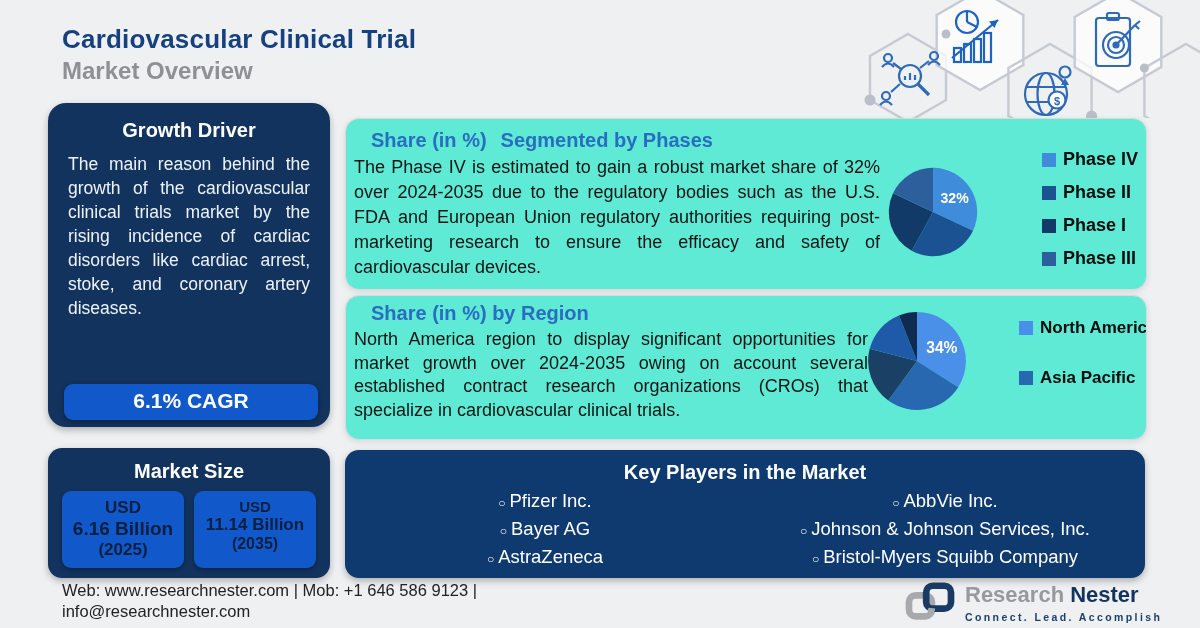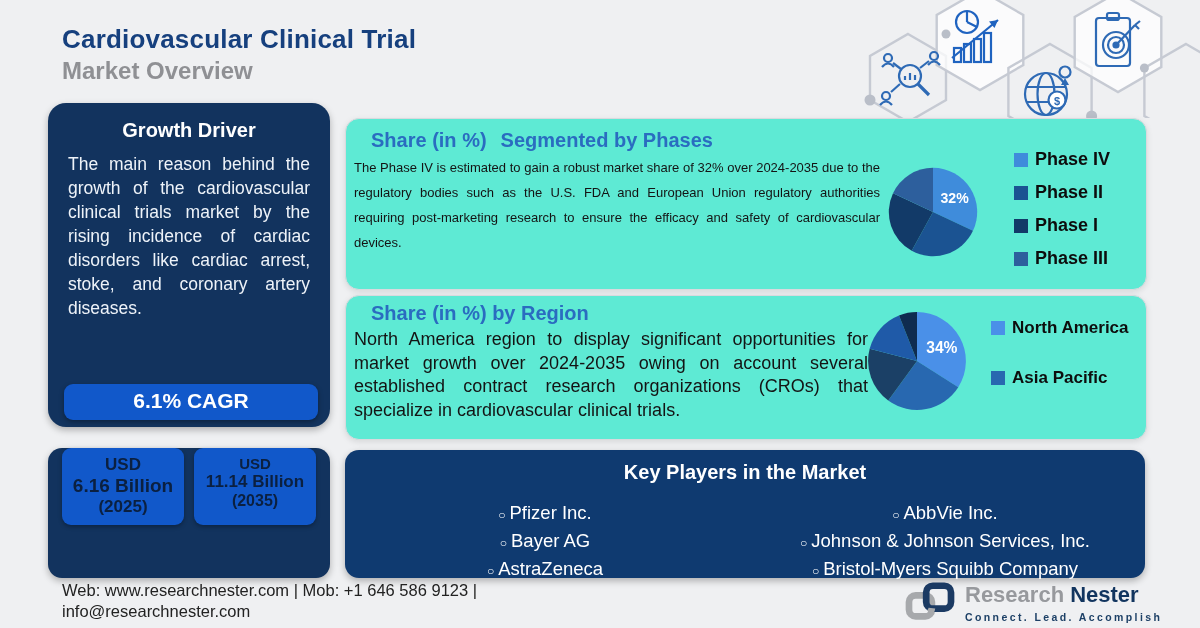--- a/index.html
+++ b/index.html
@@ -26,31 +26,31 @@
   .cagr .p{font-size:17px;font-weight:bold;color:#fff;}
 
   
   .card{position:absolute;background:#5eead4;border:1px solid #d9dade;border-radius:14px;
         box-shadow:0 2px 6px rgba(0,0,0,.10);overflow:hidden;}
   #card-phases{left:345px;top:118px;width:800px;height:170px;}
   #card-region{left:345px;top:295px;width:800px;height:143px;}
   .card-head{color:#2a6cc0;font-weight:bold;font-size:20px;padding:10px 0 0 25px;}
   #card-region .card-head{padding-top:6px;}
   .head-gap{display:inline-block;width:14px;}
-  .card-body{padding:3px 6px 0 8px;font-size:13px;line-height:25px;color:#141414;
+  .card-body{padding:3px 6px 0 8px;font-size:18px;line-height:25px;color:#141414;
              text-align:justify;width:540px;box-sizing:border-box;}
   #card-region .card-body{font-size:18px;line-height:23.5px;width:528px;}
 
   .pie{position:absolute;}
   #pie-phases{left:540px;top:46px;width:94px;height:94px;}
   #pie-region{left:519px;top:13px;width:104px;height:104px;}
   .pie-label{fill:#ffffff;font-weight:bold;font-size:15px;font-family:"Liberation Sans",sans-serif;
              text-anchor:middle;}
 
-  .legend{position:absolute;}
+  .legend{position:absolute;margin-left:28px;}
   #legend-phases{left:668px;top:30px;}
   #legend-region{left:645px;top:22px;}
   .legend-row{display:flex;align-items:center;margin-bottom:12px;}
   #legend-region .legend-row{margin-bottom:30px;}
   .swatch{width:14px;height:14px;display:inline-block;margin-right:7px;flex:none;}
   .legend-text{font-size:18px;font-weight:bold;color:#0d0d0d;white-space:nowrap;}
   #legend-region .legend-text{font-size:17px;}
 
   
   #msize{left:48px;top:448px;width:282px;height:130px;border-radius:14px;}
@@ -60,21 +60,21 @@
         color:#0b2040;font-weight:bold;box-shadow:0 2px 4px rgba(0,0,0,.3);}
   .mbox .l1{font-size:17px;}
   .mbox .l2{font-size:19px;}
   .mbox .l3{font-size:17px;}
   .mbox.small .l1{font-size:15px;}
   .mbox.small .l2{font-size:17px;}
   .mbox.small .l3{font-size:16px;}
 
   
   #players{left:345px;top:450px;width:800px;height:128px;background:#0f3a70;border-radius:14px;}
-  #players h3{margin:11px 0 16px;}
+  #players h3{margin:11px 0 4px;}
   .pl-cols{display:flex;}
   .pl-col{flex:1;display:flex;flex-direction:column;align-items:center;}
   .player{color:#fff;font-size:18.5px;line-height:26px;display:flex;align-items:baseline;white-space:nowrap;}
   .bullet{font-size:12px;margin-right:4px;color:#fff;}
 
   
   .contact{position:absolute;left:62px;top:580px;font-size:16.5px;color:#222;line-height:21px;}
   .logo{position:absolute;left:903px;top:581px;display:flex;align-items:flex-start;}
   .logo-txt{margin-left:8px;}
   .logo-line{font-size:22px;font-weight:bold;line-height:27px;white-space:nowrap;}
@@ -216,20 +216,21 @@
           <span class="legend-text">North America</span>
         </div>
         <div class="legend-row">
           <span class="swatch" style="background: rgb(40, 104, 176);"></span>
           <span class="legend-text">Asia Pacific</span>
         </div>
       </div>
   </section>
 
   <section class="panel" id="msize">
+    <h3>Market Size</h3>
     <div class="msize-boxes">
       <div class="mbox">
         <div class="l1">USD</div>
         <div class="l2">6.16 Billion</div>
         <div class="l3">(2025)</div>
       </div>
       <div class="mbox small">
         <div class="l1">USD</div>
         <div class="l2">11.14 Billion</div>
         <div class="l3">(2035)</div>

